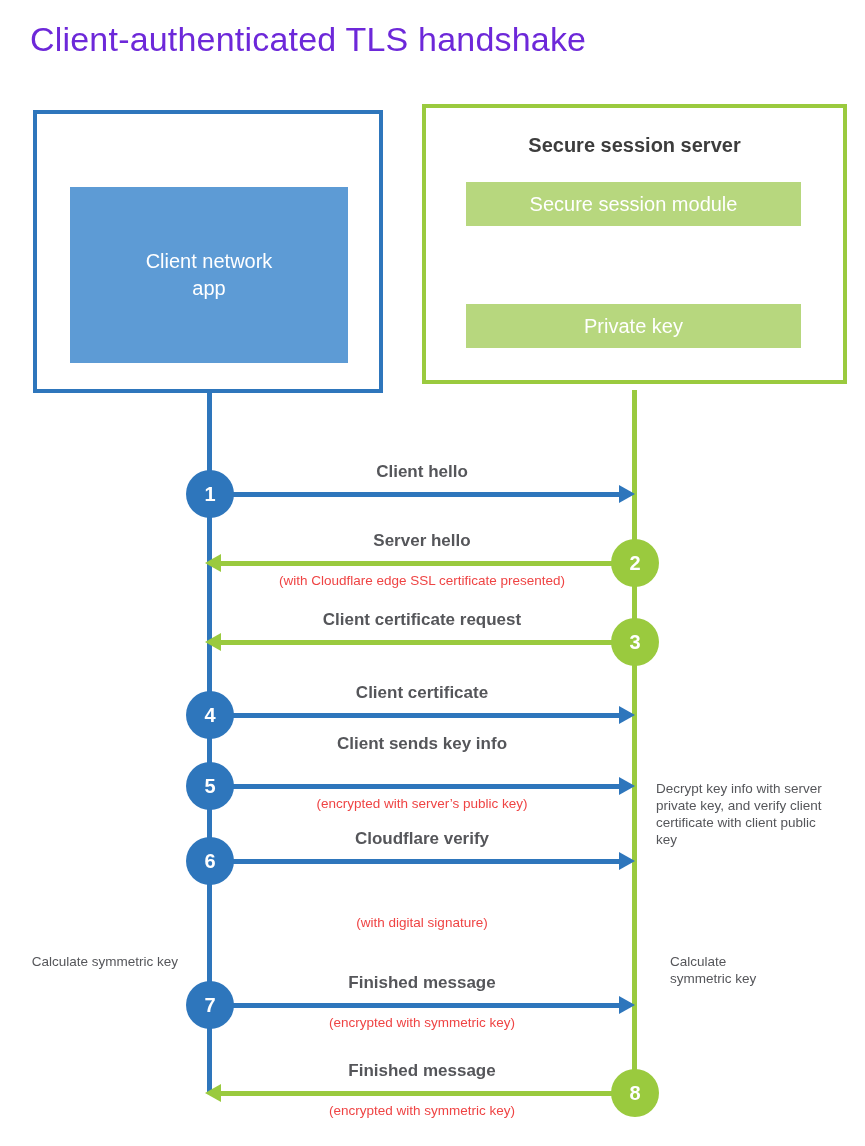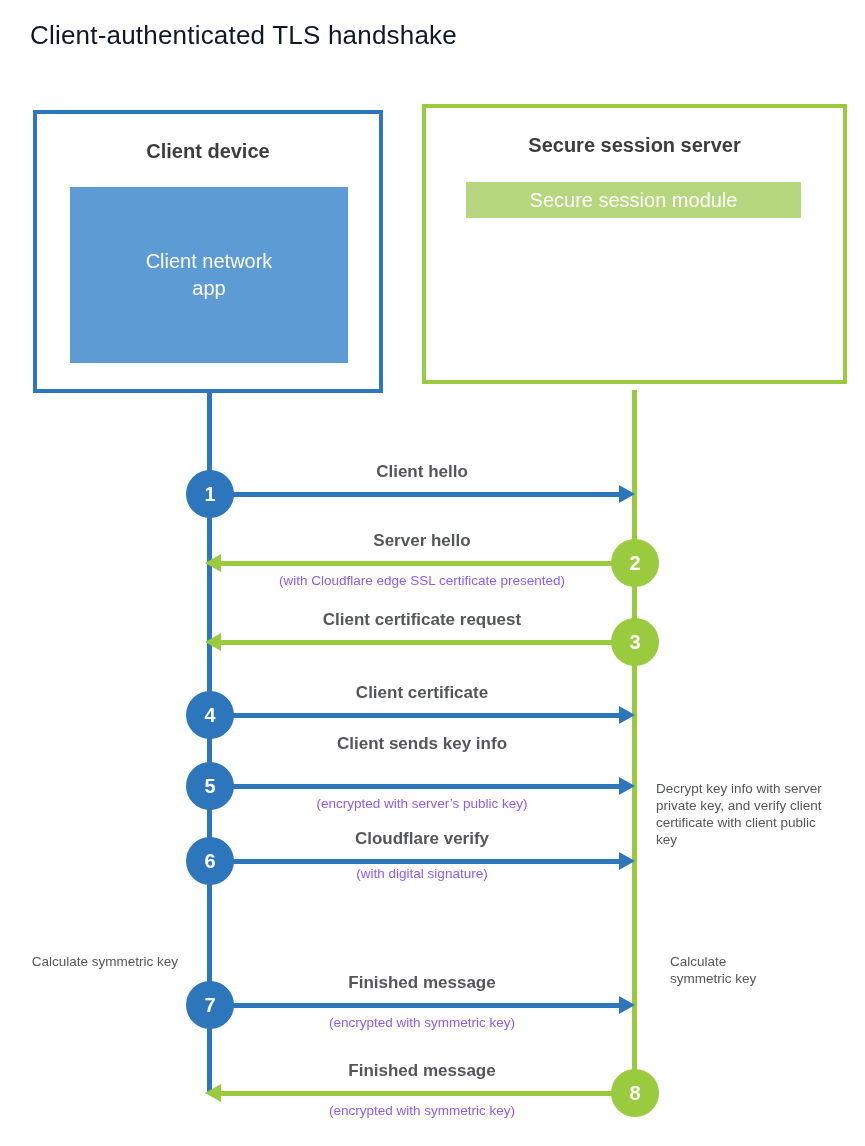--- a/index.html
+++ b/index.html
@@ -12,23 +12,23 @@
     position: relative;
     width: 865px;
     height: 1146px;
     background: #ffffff;
     overflow: hidden;
   }
   .page-title {
     position: absolute;
     left: 30px;
     top: 20px;
-    font-size: 26px;
+    font-size: 34px;
     font-weight: 300;
-    color: #0f172a;
+    color: #6d28d9;
     letter-spacing: 0.2px;
   }
   
   .actor-box {
     position: absolute;
     box-sizing: border-box;
     background: #ffffff;
   }
   .client-box {
     left: 33px; top: 110px; width: 350px; height: 283px;
@@ -55,21 +55,21 @@
     display: flex;
     align-items: center;
     justify-content: center;
     text-align: center;
     white-space: pre-line;
     line-height: 1.35;
   }
   .server-bar {
     position: absolute;
     left: 40px;
-    width: 335px; height: 36px;
+    width: 335px; height: 44px;
     background: #b7d77e;
     color: #ffffff;
     font-size: 20px;
     display: flex;
     align-items: center;
     justify-content: center;
   }
   
   .vline {
     position: absolute;
@@ -116,49 +116,49 @@
     font-size: 17px;
     color: #55565a;
     font-weight: bold;
   }
   .msg-sub {
     position: absolute;
     left: 222px;
     width: 400px;
     text-align: center;
     font-size: 13.5px;
-    color: #8b5cf6;
+    color: #ef4444;
   }
   .side-note {
     position: absolute;
     font-size: 13.5px;
     line-height: 17px;
     color: #55565a;
     margin-top: 28px;
   }
   .note-decrypt { left: 656px; top: 752px; width: 172px; text-align: left; }
   .calc-left    { left: 28px;  top: 925px; width: 150px; text-align: right; }
   .calc-right   { left: 670px; top: 925px; width: 100px; text-align: left; }
 </style>
 </head>
 <body>
 
 <div class="canvas">
 
   <div class="page-title">Client-authenticated TLS handshake</div>
 
   <div class="actor-box client-box">
-    <div class="actor-title">Client device</div>
     <div class="client-app">Client network
 app</div>
   </div>
 
   <div class="actor-box server-box">
     <div class="actor-title">Secure session server</div>
     <div class="server-bar" style="top:74px">Secure session module</div>
+    <div class="server-bar" style="top:196px">Private key</div>
   </div>
 
   <div class="vline blue"></div>
   <div class="vline green"></div>
 
   <div>
     <div class="hline blue" style="left:210px;top:492px;width:409px"></div>
     <div class="head-right blue" style="left:619px;top:485px"></div>
     <div class="circle blue" style="left:186px;top:470px">1</div>
     <div class="msg" style="top:462px">Client hello</div>
@@ -192,21 +192,21 @@
     <div class="circle blue" style="left:186px;top:762px">5</div>
     <div class="msg" style="top:734px">Client sends key info</div>
     <div class="msg-sub" style="top:796px">(encrypted with server’s public key)</div>
   </div>
 
   <div>
     <div class="hline blue" style="left:210px;top:859px;width:409px"></div>
     <div class="head-right blue" style="left:619px;top:852px"></div>
     <div class="circle blue" style="left:186px;top:837px">6</div>
     <div class="msg" style="top:829px">Cloudflare verify</div>
-    <div class="msg-sub" style="top:866px">(with digital signature)</div>
+    <div class="msg-sub" style="top:915px">(with digital signature)</div>
   </div>
 
   <div>
     <div class="hline blue" style="left:210px;top:1003px;width:409px"></div>
     <div class="head-right blue" style="left:619px;top:996px"></div>
     <div class="circle blue" style="left:186px;top:981px">7</div>
     <div class="msg" style="top:973px">Finished message</div>
     <div class="msg-sub" style="top:1015px">(encrypted with symmetric key)</div>
   </div>
 

